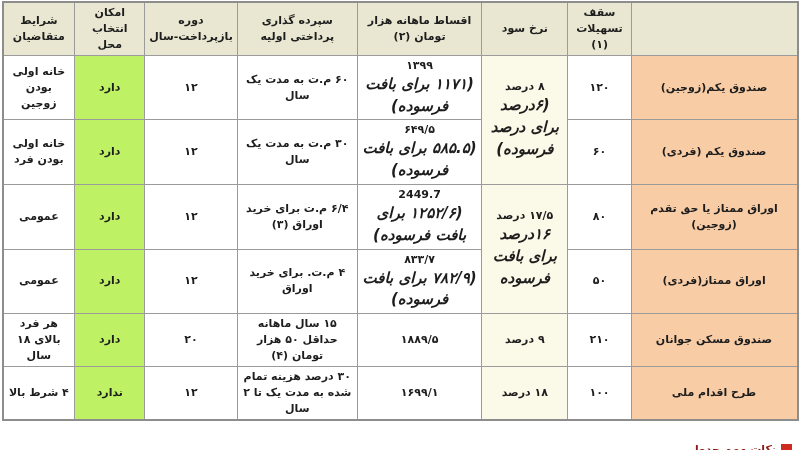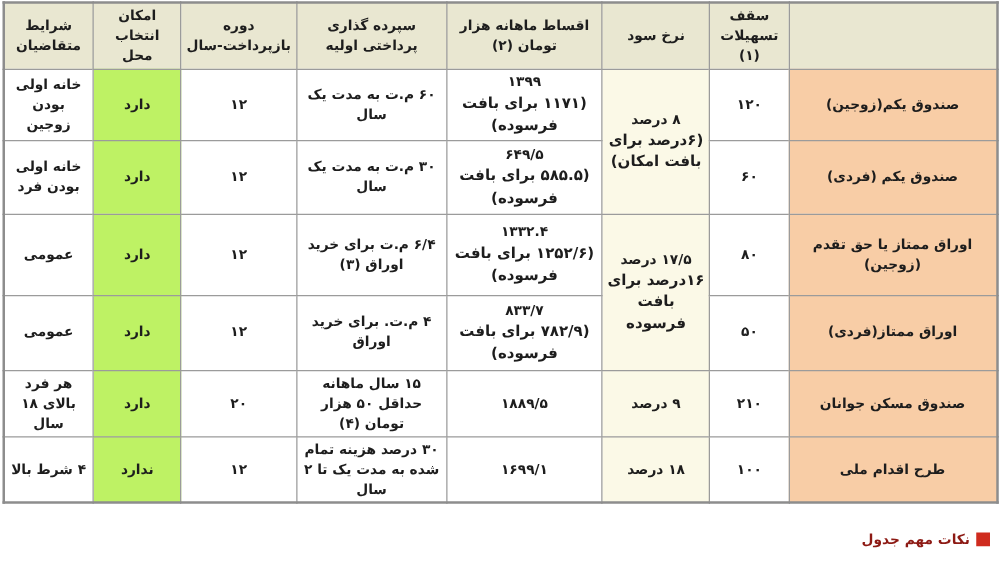--- a/index.html
+++ b/index.html
@@ -12,21 +12,21 @@
   th{background:#e9e7d1;height:36px;font-size:11px;}
   td.label{background:#f8cda6;}
   td.cream{background:#fbf9e7;margin-top:25px;}
   td.loc{background:#bef264;}
   tr.r1 td{height:52px;}
   tr.r2 td{height:54px;}
   tr.r3 td{height:60px;}
   tr.r4 td{height:55px;}
   tr.r5 td{height:43px;}
   tr.r6 td{height:39px;}
-  .sub{font-size:12px;}
+  .sub{font-size:15px;font-style:italic;}
   .caption{margin-top:7px;padding-left:30px;text-align:left;font-size:12px;font-weight:bold;color:#111;}
   .notes{margin-top:22px;padding:0 8px 0 6px;}
   .notes-title{display:flex;align-items:center;gap:5px;font-size:11px;font-weight:bold;color:#8d1a14;}
   .red-square{width:11px;height:11px;background:#cf2b1e;display:inline-block;}
 </style>
 </head>
 <body>
 
 <div class="page">
 
@@ -51,21 +51,21 @@
       <th>دوره بازپرداخت-سال</th>
       <th>امکان انتخاب محل</th>
       <th>شرایط متقاضیان</th>
     </tr>
 
     <tr class="r1">
       <td class="label">صندوق یکم(زوجین)</td>
       <td>۱۲۰</td>
       <td class="cream" rowspan="2">
         <div>۸ درصد</div>
-        <div class="sub">(۶درصد برای بافت امکان)</div>
+        <div class="sub">(۶درصد برای درصد فرسوده)</div>
       </td>
       <td>
         <div>۱۳۹۹</div>
         <div class="sub">(۱۱۷۱ برای بافت فرسوده)</div>
       </td>
       <td>۶۰ م.ت به مدت یک سال</td>
       <td>۱۲</td>
       <td class="loc">دارد</td>
       <td>خانه اولی بودن زوجین</td>
     </tr>
@@ -84,21 +84,21 @@
     </tr>
 
     <tr class="r3">
       <td class="label">اوراق ممتاز یا حق تقدم (زوجین)</td>
       <td>۸۰</td>
       <td class="cream" rowspan="2">
         <div>۱۷/۵ درصد</div>
         <div class="sub">۱۶درصد برای بافت فرسوده</div>
       </td>
       <td>
-        <div>۱۳۳۲.۴</div>
+        <div>2449.7</div>
         <div class="sub">(۱۲۵۲/۶ برای بافت فرسوده)</div>
       </td>
       <td>۶/۴ م.ت برای خرید اوراق (۳)</td>
       <td>۱۲</td>
       <td class="loc">دارد</td>
       <td>عمومی</td>
     </tr>
 
     <tr class="r4">
       <td class="label">اوراق ممتاز(فردی)</td>

